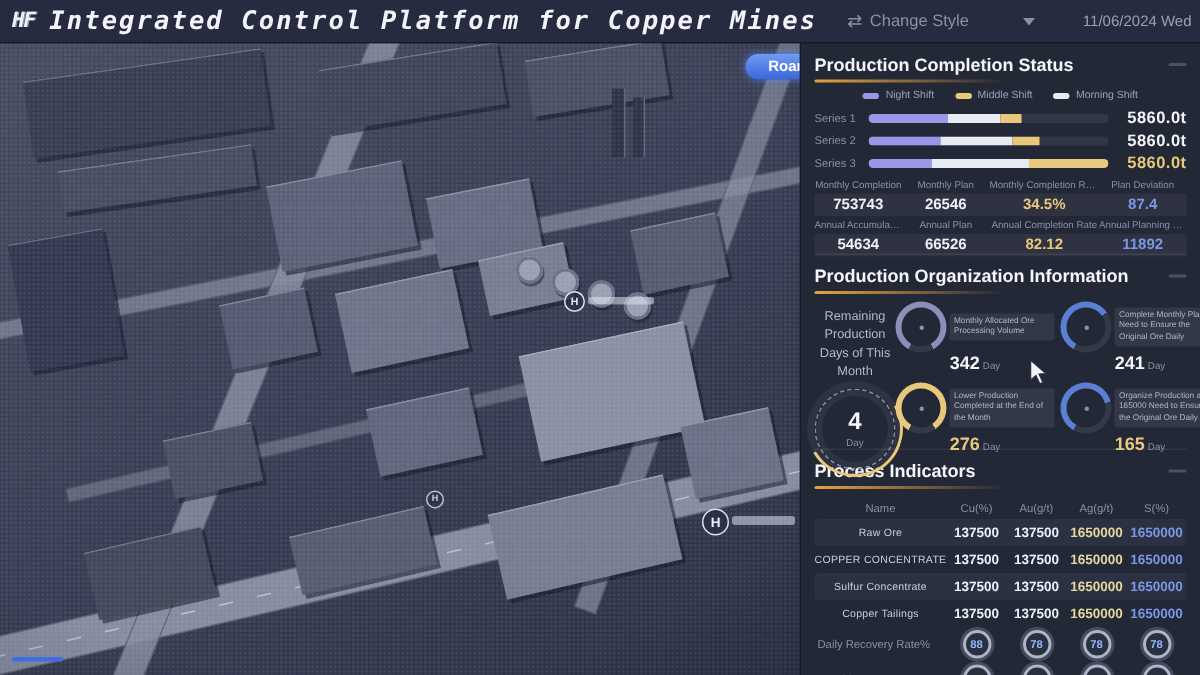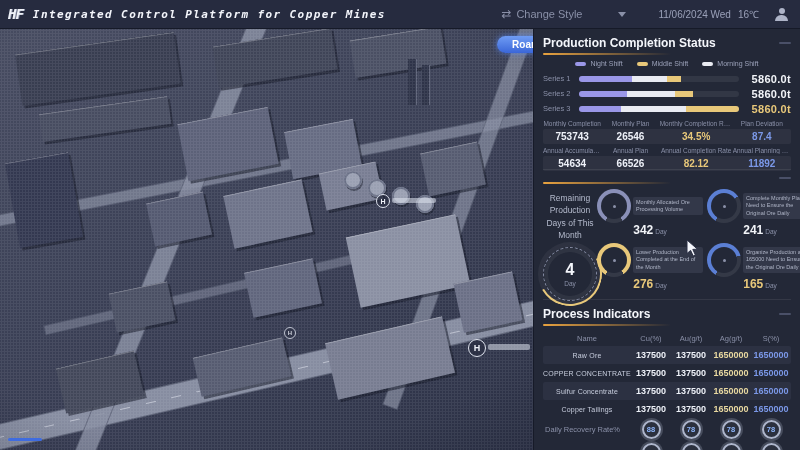--- a/index.html
+++ b/index.html
@@ -6,21 +6,21 @@
   body{width:800px;height:450px;overflow:hidden;position:relative;
        font-family:"Liberation Sans",sans-serif;-webkit-font-smoothing:antialiased;}
   .app{width:800px;height:450px;display:flex;flex-direction:column;position:relative;}
 
   
   .hdr{height:28px;background:#262b3f;border-bottom:1px solid #161a28;display:flex;
        align-items:center;padding:0 12px 0 8px;gap:10px;flex:0 0 28px;}
   .logo{font-family:"DejaVu Sans Mono",monospace;font-style:italic;font-weight:bold;
         font-size:14px;color:#eef1f8;letter-spacing:-1px;text-shadow:1px 0 0 #8a90a8;}
   .apptitle{font-family:"DejaVu Sans Mono",monospace;font-style:italic;font-weight:bold;
-        font-size:11px;color:#f2f4fa;letter-spacing:1.4px;white-space:nowrap;}
+        font-size:17px;color:#f2f4fa;letter-spacing:1.4px;white-space:nowrap;}
   .hspacer{flex:1;}
   .chgstyle{color:#8a90a8;font-size:11px;display:flex;align-items:center;gap:5px;cursor:pointer;white-space:nowrap;}
   .swapglyph{font-size:12px;color:#8a90a8;}
   .scenesel{margin-left:26px;display:flex;align-items:center;gap:8px;cursor:pointer;}
   .scenesel .lbl{color:#ffffff;font-weight:bold;font-size:12px;border-bottom:2px dotted #4a6fd8;padding-bottom:2px;white-space:nowrap;}
   .chev{width:0;height:0;border-left:4px solid transparent;border-right:4px solid transparent;border-top:5px solid #8a90a8;}
   .datewx{margin-left:22px;color:#9aa0b8;font-size:10px;white-space:nowrap;display:flex;gap:7px;align-items:center;}
   .usericon{width:13px;height:13px;position:relative;margin-left:6px;cursor:pointer;}
   .usericon::before{content:'';position:absolute;left:3.5px;top:0;width:6px;height:6px;border-radius:50%;background:#aeb4c8;}
   .usericon::after{content:'';position:absolute;left:0;bottom:0;width:13px;height:6px;border-radius:6px 6px 0 0;background:#aeb4c8;}
@@ -265,20 +265,21 @@
               <div style="color: rgb(238, 241, 248);">54634</div>
               <div style="color: rgb(238, 241, 248);">66526</div>
               <div style="color: rgb(232, 200, 122);">82.12</div>
               <div style="color: rgb(123, 152, 232);">11892</div>
             </div>
           </div>
       </div>
 
       <div class="panel p2">
         <div class="ptitle-row">
+          <span class="ptitle">Production Organization Information</span>
           <span class="more"></span>
         </div>
         <div class="punder"></div>
         <div class="p2body">
           <div class="p2left">
             <div class="remlabel">Remaining Production Days of This Month</div>
             <div class="bigring">
               <i class="arc"></i>
               <span class="num">4</span>
               <span class="unit">Day</span>

